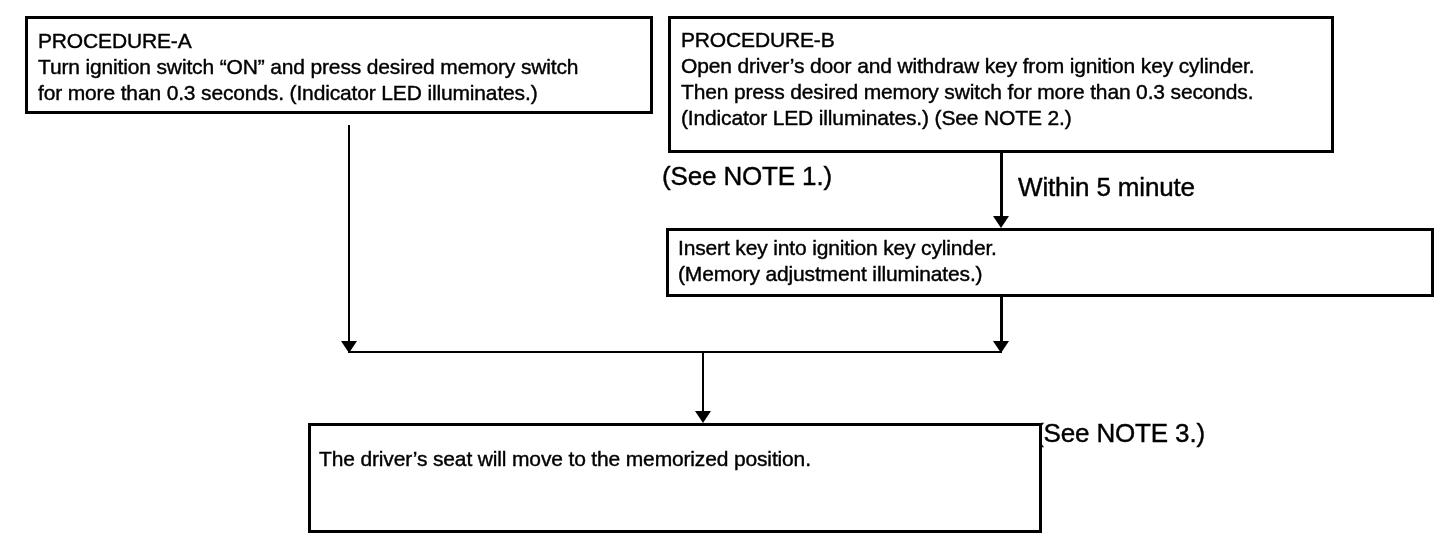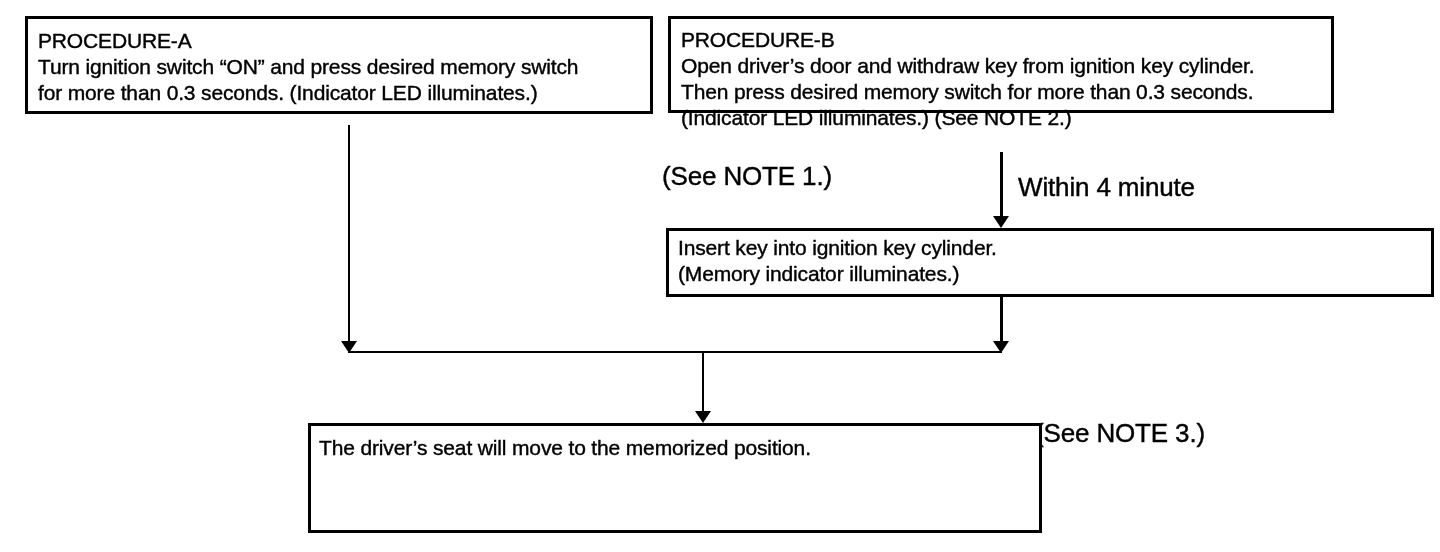--- a/index.html
+++ b/index.html
@@ -44,23 +44,23 @@
     position: absolute;
     width: 0;
     height: 0;
     border-left: 8px solid transparent;
     border-right: 8px solid transparent;
     border-top: 12px solid #000000;
   }
 
   
   #box-a      { left: 25px;  top: 16px;  width: 628px; height: 98px; padding: 9px 4px 0 10px; }
-  #box-b      { left: 668px; top: 16px;  width: 666px; height: 97px; padding: 8px 4px 0 10px; }
+  #box-b      { left: 668px; top: 16px;  width: 666px; height: 137px; padding: 8px 4px 0 10px; }
   #box-insert { left: 666px; top: 228px; width: 768px; height: 69px;  padding: 4px 4px 0 9px; }
-  #box-result { left: 308px; top: 423px; width: 734px; height: 110px; padding: 7px 4px 0 8px; }
+  #box-result { left: 308px; top: 423px; width: 734px; height: 110px; padding: 18px 4px 0 8px; }
   #box-result .tline { line-height: 29px; }
 
   
   #stem-a      { left: 348px;  top: 125px; width: 2px; height: 218px; }
   #head-a      { left: 341px;  top: 341px; }
   #stem-b      { left: 1000px; top: 152px; width: 3px; height: 66px; }
   #head-b      { left: 993px;  top: 216px; }
   #stem-insert { left: 1000px; top: 297px; width: 3px; height: 46px; }
   #head-insert { left: 993px;  top: 341px; }
   #junction    { left: 348px;  top: 351px; width: 654px; height: 2px; }
@@ -85,25 +85,25 @@
 
   <div class="box" id="box-b">
     <div class="tline">PROCEDURE-B</div>
     <div class="tline">Open driver’s door and withdraw key from ignition key cylinder.</div>
     <div class="tline">Then press desired memory switch for more than 0.3 seconds.</div>
     <div class="tline">(Indicator LED illuminates.) (See NOTE 2.)</div>
   </div>
 
   <div class="label" id="label-note1">(See NOTE 1.)</div>
 
-  <div class="label" id="label-within">Within 4 minute</div>
+  <div class="label" id="label-within">Within 5 minute</div>
 
   <div class="box" id="box-insert">
     <div class="tline">Insert key into ignition key cylinder.</div>
-    <div class="tline">(Memory indicator illuminates.)</div>
+    <div class="tline">(Memory adjustment illuminates.)</div>
   </div>
 
   <div class="label" id="label-note3">(See NOTE 3.)</div>
 
   <div class="box" id="box-result">
     <div class="tline">The driver’s seat will move to the memorized position.</div>
   </div>
 
   <div class="vline" id="stem-a"></div>
   <div class="arrowhead" id="head-a"></div>

